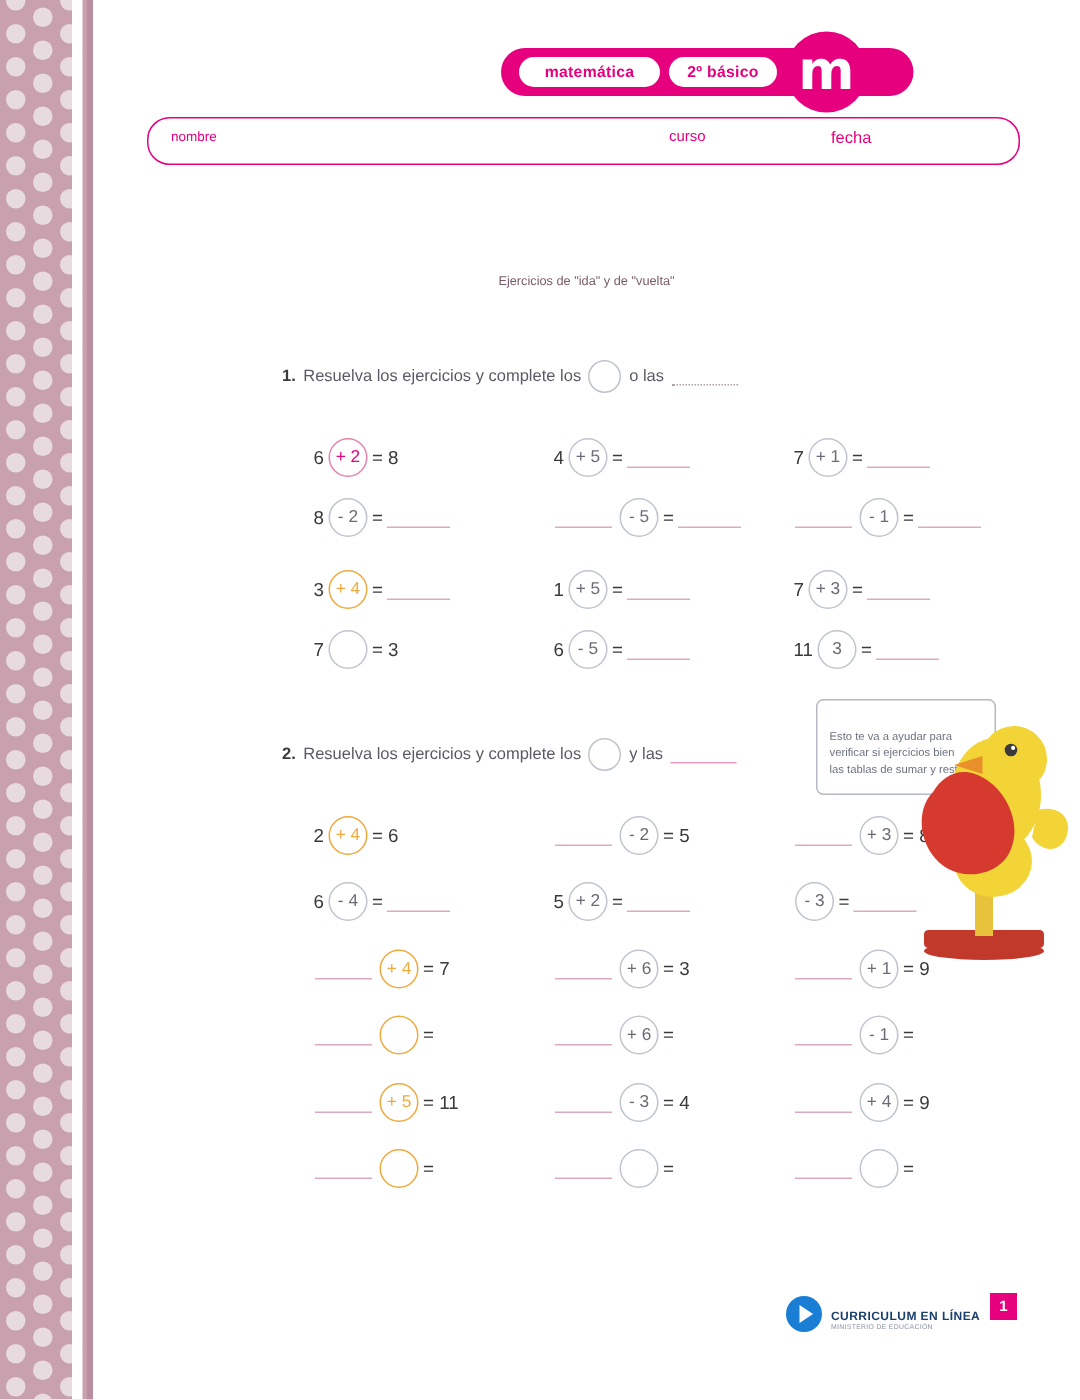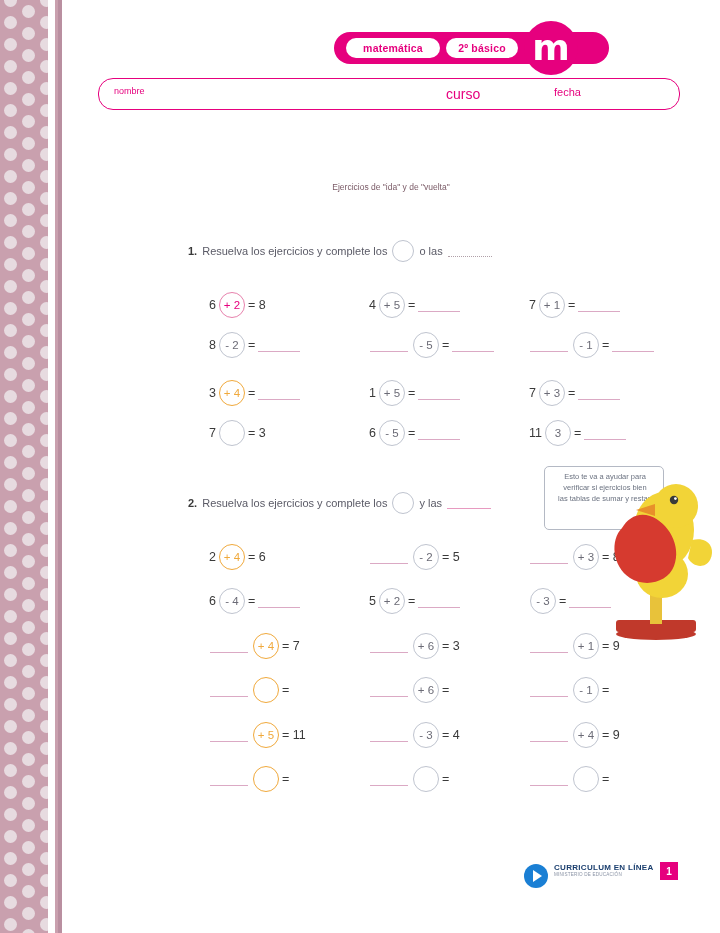--- a/index.html
+++ b/index.html
@@ -125,31 +125,31 @@
   .op-circle.pink{border-color:#e782ad;color:#e6007e;}
   .op-circle.orange{border-color:#f0a93c;color:#f0a93c;}
   .op-circle.gray{border-color:#bfc4cf;color:#6b6b76;}
 
   
   .bubble{
     position:absolute;left:482px;top:466px;width:118px;height:62px;
     border:1px solid #b4b9c4;border-radius:5px;background:#ffffff;
   }
   .bubble .txt{
-    position:absolute;left:8px;top:4px;width:104px;
-    color:#6b7280;font-size:7.5px;line-height:11px;text-align:center;
+    position:absolute;left:8px;top:18px;width:104px;
+    color:#6b7280;font-size:7.5px;line-height:11px;
   }
 
   
   .bird{position:absolute;left:530px;top:470px;width:128px;height:180px;}
 
   
   .footer-logo{
     position:absolute;left:462px;top:864px;
-    display:flex;align-items:flex-start;gap:6px;
+    display:flex;align-items:flex-end;gap:6px;
   }
   .play-circle{
     width:24px;height:24px;border-radius:50%;background:#1a7fd4;
     display:flex;align-items:center;justify-content:center;
   }
   .play-tri{
     width:0;height:0;border-left:9px solid #ffffff;
     border-top:6px solid transparent;border-bottom:6px solid transparent;
     margin-left:3px;
   }
@@ -303,21 +303,21 @@
 
 <div class="page">
 
   <div class="header-pill"></div>
   <div class="pill-tag subject">matemática</div>
   <div class="pill-tag level">2º básico</div>
   <div class="logo-circle">m</div>
 
   <div class="namebar"></div>
   <div class="lbl nombre" style="position:absolute;left:52px;top:86px;color:#e6007e;font-size:9px;">nombre</div>
-  <div style="position:absolute;left:384px;top:86px;color:#e6007e;font-size:14px;">curso</div>
+  <div style="position:absolute;left:384px;top:86px;color:#e6007e;font-size:10px;">curso</div>
   <div style="position:absolute;left:492px;top:86px;color:#e6007e;font-size:11px;">fecha</div>
 
   <div class="subtitle2">Ejercicios de "ida" y  de "vuelta"</div>
 
   <div class="instr instr-1">
     <span class="num">1.</span>
     <span>Resuelva los ejercicios y complete los</span>
     <span class="inline-circle"></span>
     <span>o las</span>
     <span class="inline-line"></span>

